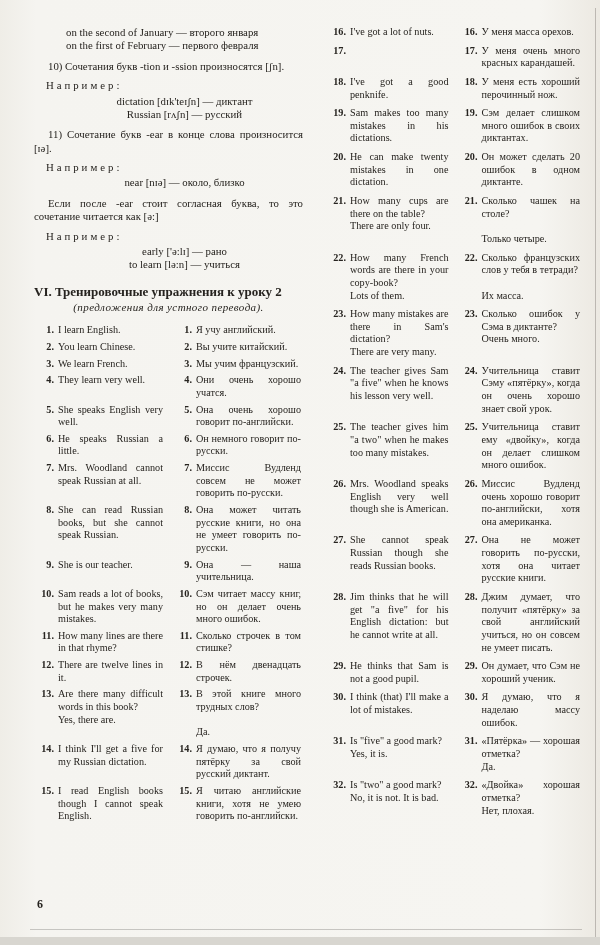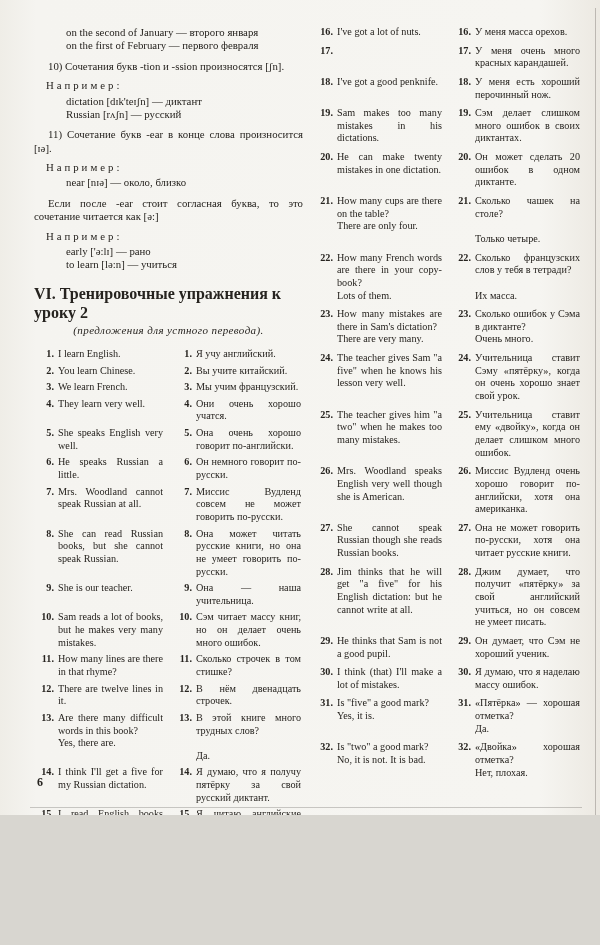--- a/index.html
+++ b/index.html
@@ -1,44 +1,44 @@
 <!DOCTYPE html>
 <html lang="ru"><head>
 <meta charset="utf-8">
 <style>
   html,body{margin:0;padding:0;}
   body{background:#d8d6d0;}
   .page{
     position:relative;
-    width:600px;height:815px;
+    width:600px;height:937px;
     margin:0 auto;
     background:linear-gradient(90deg,#efede7 0%,#f5f4f0 6%,#f6f5f1 90%,#ece9e2 100%);
     font-family:"Liberation Serif","DejaVu Serif",serif;
     color:#26231f;
     overflow:hidden;
     box-sizing:border-box;
   }
   .edge-right{position:absolute;top:8px;bottom:0;right:4px;width:1px;background:rgba(60,55,50,.28);}
   .edge-bottom{position:absolute;left:30px;right:18px;bottom:7px;height:1px;background:rgba(60,55,50,.25);}
   .content{display:flex;gap:10px;padding:26px 18px 0 34px;box-sizing:border-box;}
   .half{flex:1;min-width:0;}
 
   
   .intro{font-size:10.8px;line-height:1.24;}
   .indent2{margin-left:32px;text-align:left;}
   .para{text-indent:14px;text-align:justify;margin:7px 0 2px;}
   .naprimer{letter-spacing:3px;margin:6px 0 2px 12px;}
-  .exline{margin-left:32px;}
-  .sec-head{font-weight:bold;font-size:16px;margin:12px 0 1px;text-align:left;}
+  .exline{margin-left:32px;text-align:center;}
+  .sec-head{font-weight:bold;font-size:13px;margin:12px 0 1px;text-align:left;}
   .sec-sub{font-weight:normal;font-style:italic;font-size:11px;text-align:center;margin:0 0 10px;letter-spacing:.4px;}
 
   
   .rows{font-size:10.2px;line-height:1.24;}
   .ex-row{display:flex;margin-bottom:4px;}
-  .right .ex-row{margin-bottom:6px;}
+  .right .ex-row{margin-bottom:6px;margin-left:13px;}
   .cell{flex:1;min-width:0;display:flex;align-items:flex-start;}
   .cell.en{padding-right:9px;}
   .cell.ru{padding-right:2px;}
   .num{min-width:20px;flex-shrink:0;text-align:right;padding-right:4px;font-weight:bold;}
   .txt{flex:1;min-width:0;text-align:justify;white-space:pre-line;}
 
   .page-number{position:absolute;left:37px;bottom:25px;font-size:12px;font-weight:bold;}
 </style>
 </head>
 <body>

